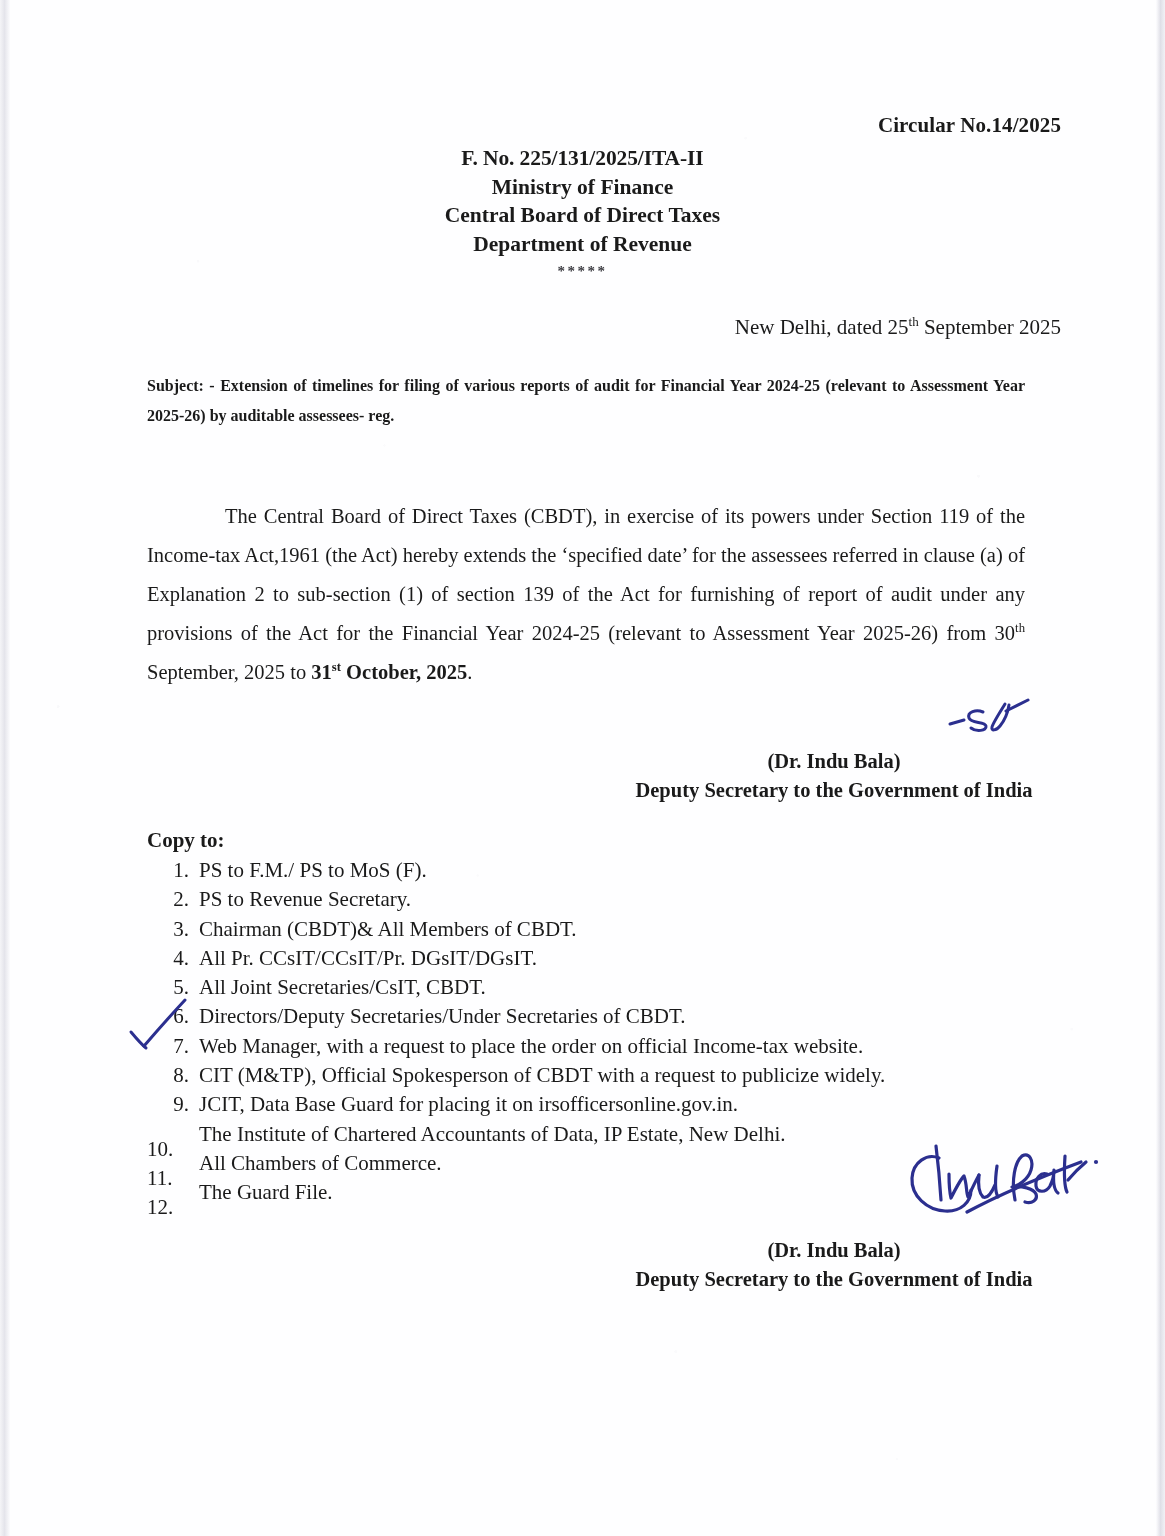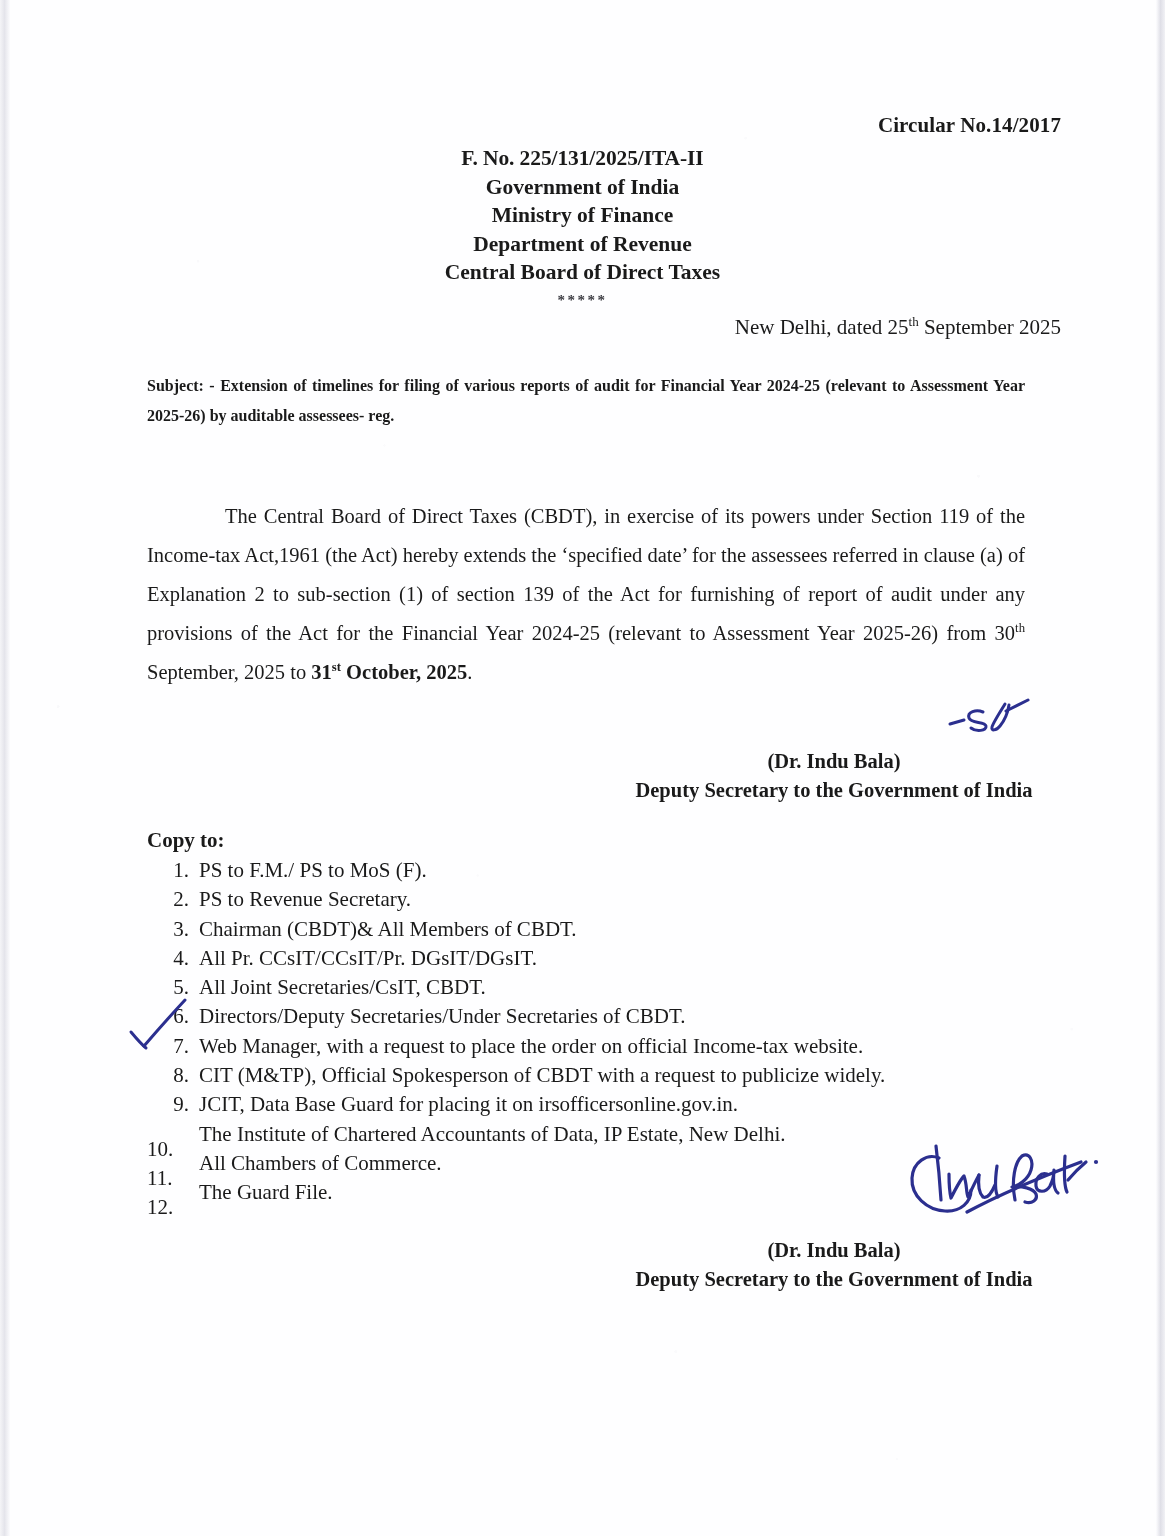--- a/index.html
+++ b/index.html
@@ -200,28 +200,27 @@
 </style>
 </head>
 <body>
 
 <div id="page">
   <div id="edge-left"></div>
   <div id="edge-right"></div>
 
   <div class="content">
 
-    <div class="circular-no">Circular No.14/2017</div>
+    <div class="circular-no">Circular No.14/2025</div>
 
     <div class="office-block">
       <div class="fno">F. No. 225/131/2025/ITA-II</div>
-      <div>Government of India</div>
       <div>Ministry of Finance</div>
+      <div>Central Board of Direct Taxes</div>
       <div>Department of Revenue</div>
-      <div>Central Board of Direct Taxes</div>
       <span class="stars">*****</span>
     </div>
 
     <div class="place-date"><span>New Delhi, dated 25</span><sup>th</sup><span> September 2025</span></div>
 
     <div class="subject">Subject: - Extension of timelines for filing of various reports of audit for Financial Year 2024-25 (relevant to Assessment Year 2025-26) by auditable assessees- reg.</div>
 
     <div class="body-para"><span>The Central Board of Direct Taxes (CBDT), in exercise of its powers under Section 119 of the Income-tax Act,1961 (the Act) hereby extends the ‘specified date’ for the assessees referred in clause (a) of Explanation 2 to sub-section (1) of section 139 of the Act for furnishing of report of audit under any provisions of the Act for the Financial Year 2024-25 (relevant to Assessment Year 2025-26) from 30</span><sup>th</sup><span> September, 2025 to </span><b><span>31</span><sup>st</sup><span> October, 2025</span></b><span>.</span></div>
 
     <svg class="ink-sd" viewBox="0 0 86 40" aria-hidden="true">

